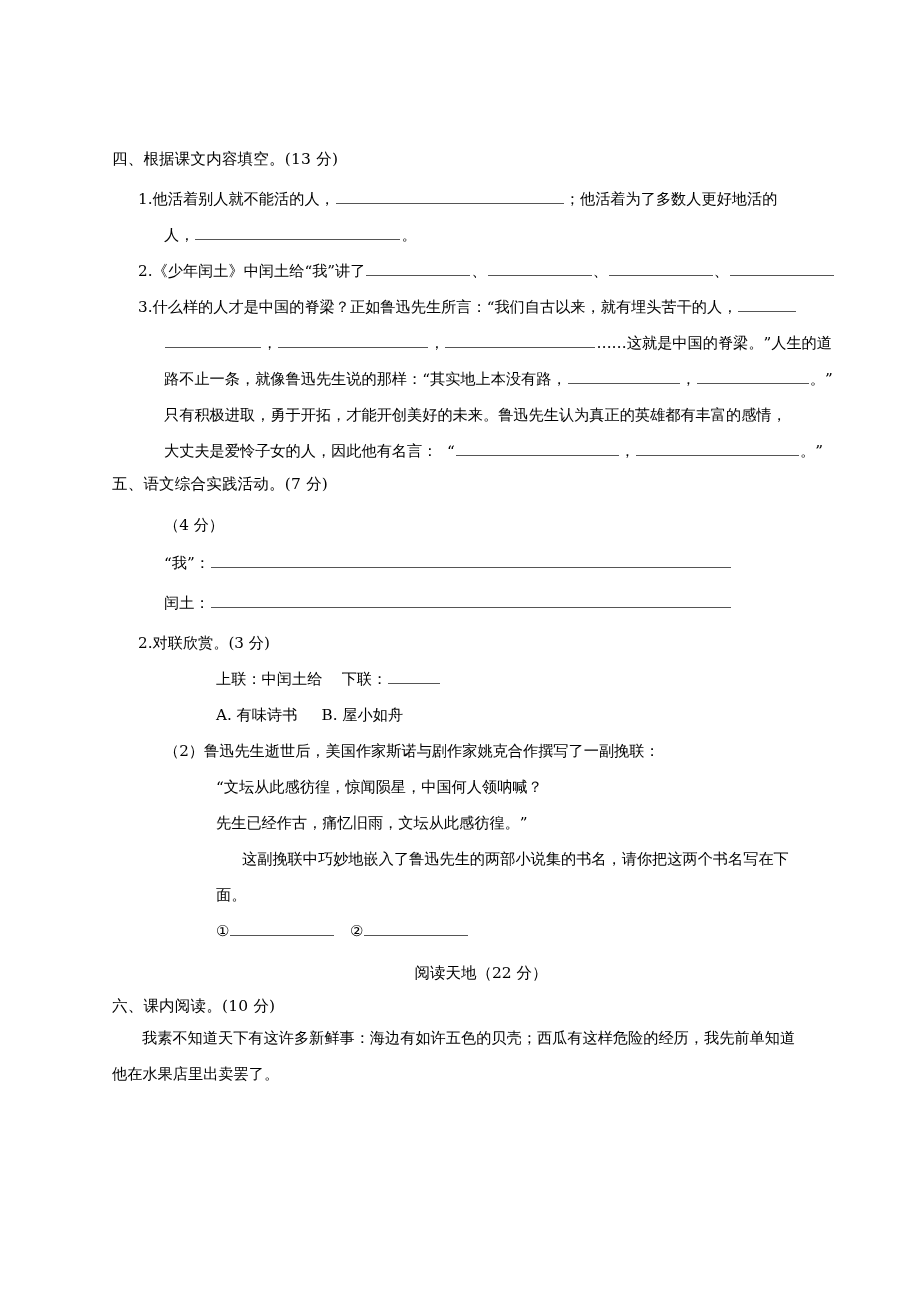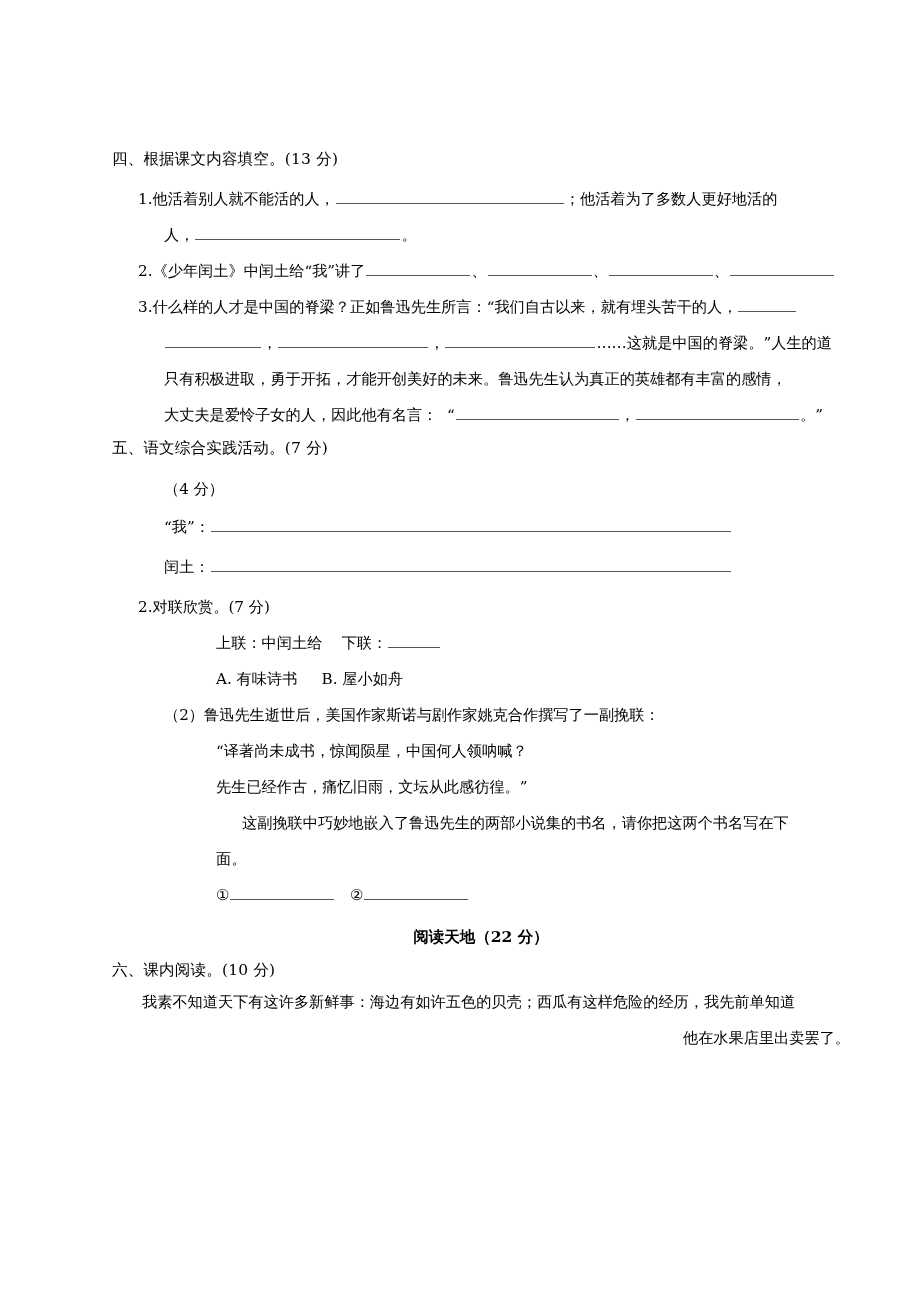--- a/index.html
+++ b/index.html
@@ -61,29 +61,28 @@
 
   .ans-line {
     font-size: 15.2px;
     line-height: 40px;
   }
   .center-head {
     text-align: center;
     font-size: 15.5px;
     line-height: 40px;
     margin: 4px 0 2px 0;
-    font-weight: bold;
   }
   .passage {
     font-size: 15.2px;
     line-height: 36px;
     text-indent: 30px;
     margin: 0;
   }
-  .passage.cont { text-indent: 0; text-align: right; }
+  .passage.cont { text-indent: 0; }
   .circnum { font-size: 15px; }
 </style>
 </head>
 <body>
 
 <div class="page">
 
   <div class="sec-head">四、根据课文内容填空。(13 分)</div>
 
   <div class="line indent1 nowrap">
@@ -96,51 +95,54 @@
   <div class="line indent1 nowrap">
     <span>2.</span><span>《少年闰土》中闰土给“我”讲了</span><span class="blank b-w104"></span><span>、</span><span class="blank b-w104"></span><span>、</span><span class="blank b-w104"></span><span>、</span><span class="blank b-w104"></span>
   </div>
 
   <div class="line indent1 nowrap">
     <span>3.</span><span>什么样的人才是中国的脊梁？正如鲁迅先生所言：“我们自古以来，就有埋头苦干的人，</span><span class="blank b-w60"></span>
   </div>
   <div class="line indent2 nowrap">
     <span class="blank b-w96"></span><span>，</span><span class="blank b-w150"></span><span>，</span><span class="blank b-w150"></span><span>……这就是中国的脊梁。”人生的道</span>
   </div>
+  <div class="line indent2 nowrap">
+    <span>路不止一条，就像鲁迅先生说的那样：“其实地上本没有路，</span><span class="blank b-w112"></span><span>，</span><span class="blank b-w112"></span><span>。”</span>
+  </div>
   <div class="line indent2 nowrap">只有积极进取，勇于开拓，才能开创美好的未来。鲁迅先生认为真正的英雄都有丰富的感情，</div>
   <div class="line indent2 nowrap">
     <span>大丈夫是爱怜子女的人，因此他有名言：</span>&nbsp;&nbsp;<span>“</span><span class="blank b-w163"></span><span>，</span><span class="blank b-w163"></span><span>。”</span>
   </div>
 
   <div class="sec-head" style="margin-top:4px;">五、语文综合实践活动。(7 分)</div>
 
   <div class="line indent2 nowrap">（4 分）</div>
 
   <div class="ans-line indent2 nowrap">
     <span>“我”：</span><span class="blank b-full"></span>
   </div>
   <div class="ans-line indent2 nowrap">
     <span>闰土：</span><span class="blank b-full"></span>
   </div>
 
   <div class="line indent1 nowrap" style="margin-top:2px;">
-    <span>2.</span><span>对联欣赏。(7 分)</span>
+    <span>2.</span><span>对联欣赏。(3 分)</span>
   </div>
 
   <div class="line indent4 nowrap">
     <span>上联：中闰土给</span>&nbsp;&nbsp;&nbsp;&nbsp;<span>下联：</span><span class="blank" style="width:52px;"></span>
   </div>
   <div class="line indent4 nowrap">
     <span>A. 有味诗书</span>&nbsp;&nbsp;&nbsp;&nbsp;&nbsp;<span>B. 屋小如舟</span>
   </div>
 
   <div class="line indent2 nowrap">
     <span>（2）</span><span>鲁迅先生逝世后，美国作家斯诺与剧作家姚克合作撰写了一副挽联：</span>
   </div>
-  <div class="line indent4 nowrap">“译著尚未成书，惊闻陨星，中国何人领呐喊？</div>
+  <div class="line indent4 nowrap">“文坛从此感彷徨，惊闻陨星，中国何人领呐喊？</div>
   <div class="line indent4 nowrap">先生已经作古，痛忆旧雨，文坛从此感彷徨。”</div>
   <div class="line indent5 nowrap">这副挽联中巧妙地嵌入了鲁迅先生的两部小说集的书名，请你把这两个书名写在下</div>
   <div class="line indent4 nowrap">面。</div>
   <div class="line indent4 nowrap">
     <span class="circnum">①</span><span class="blank b-w104"></span>&nbsp;&nbsp;&nbsp;<span class="circnum">②</span><span class="blank b-w104"></span>
   </div>
 
   <div class="center-head">阅读天地（22 分）</div>
 
   <div class="sec-head" style="margin-bottom:2px;">六、课内阅读。(10 分)</div>

